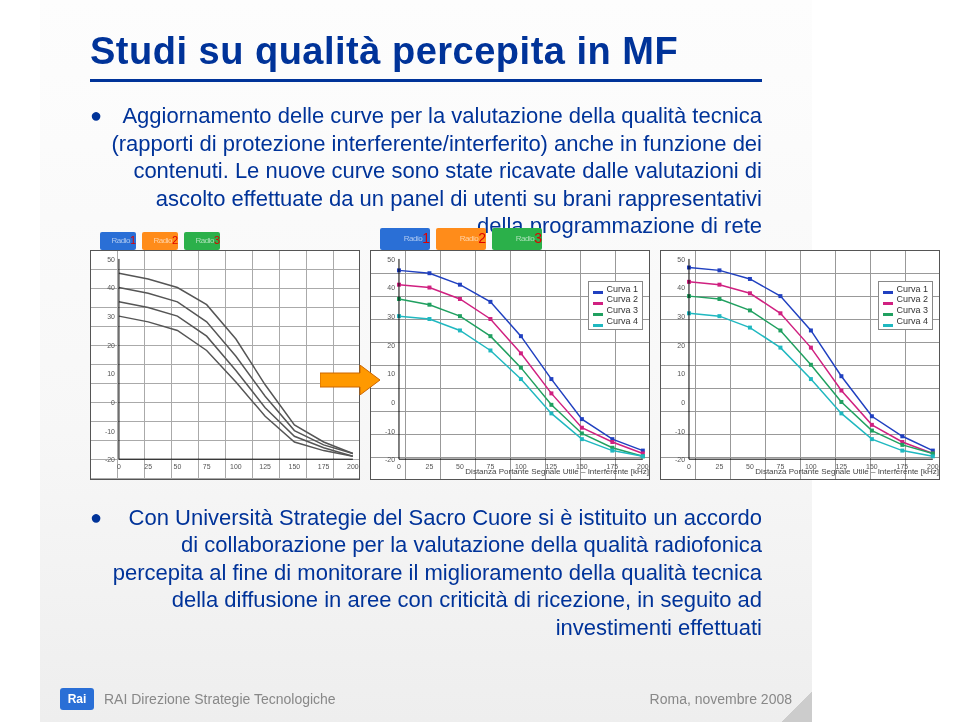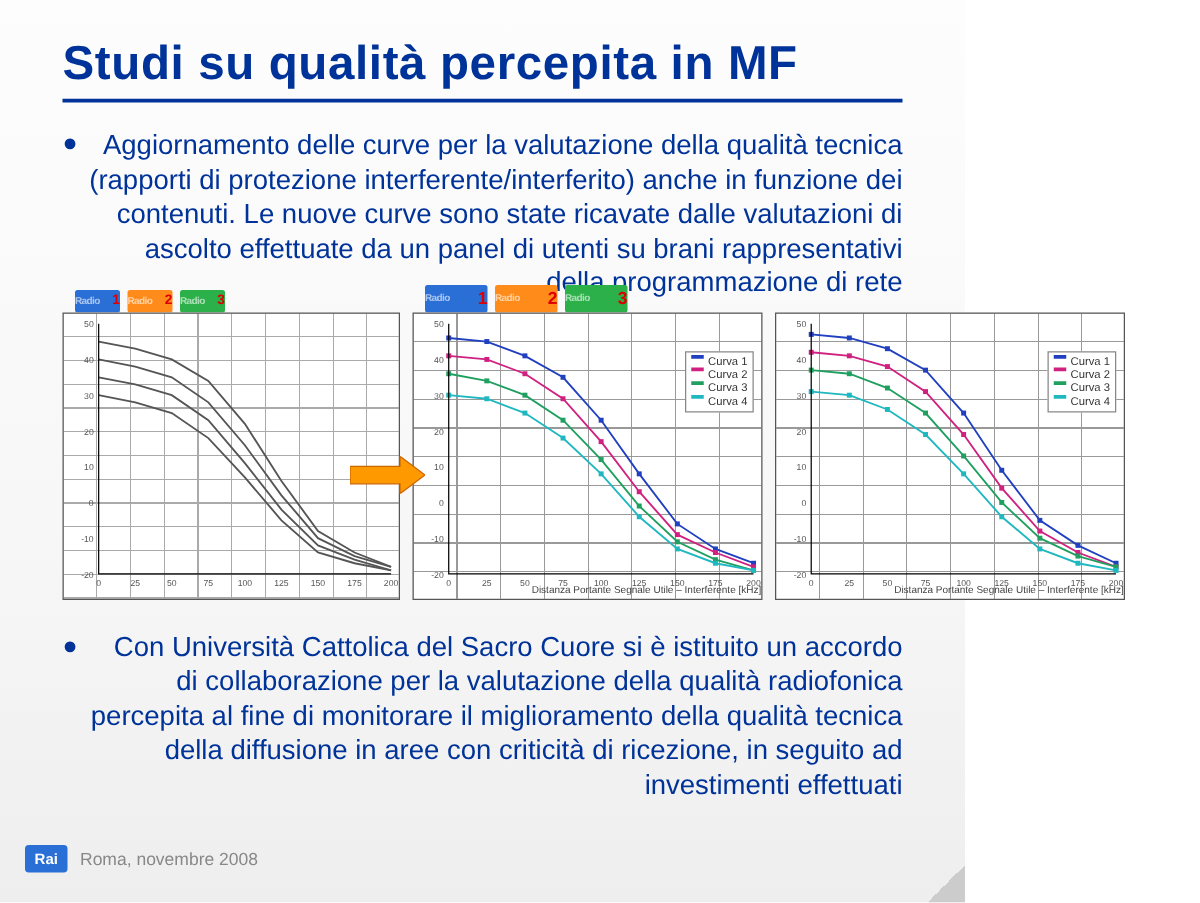--- a/index.html
+++ b/index.html
@@ -2,20 +2,21 @@
 <html><head>
 <meta charset="utf-8">
 <style>
   * { box-sizing: border-box; margin: 0; padding: 0; }
   html, body { width: 960px; height: 722px; font-family: Arial, Helvetica, sans-serif; background:#fff; overflow:hidden; }
   .slide {
     width:772px; height:722px;
     background: linear-gradient(to bottom, #fdfdfd 0%, #f7f7f7 60%, #eeeeee 100%);
     position:relative;
     padding: 30px 50px 0 50px;
+    margin-left: 40px;
   }
   .title {
     color:#003399;
     font-weight:bold;
     font-size:38px;
     border-bottom:3px solid #003399;
     padding-bottom:6px;
     margin-bottom:20px;
     letter-spacing:0.5px;
   }
@@ -52,46 +53,46 @@
       repeating-linear-gradient(to right, transparent 0 34px, #999 34px 35px),
       repeating-linear-gradient(to bottom, transparent 0 22px, #999 22px 23px),
       #fff;
   }
   .chart svg { position:absolute; left:0; top:0; width:100%; height:100%; }
   .chart .legend {
     position:absolute; right:6px; top:30px;
     border:1px solid #888; background:#fff;
     font-size:9px; padding:2px 4px; line-height:1.2;
   }
-  .chart .legend div { display:flex; align-items:flex-start; gap:3px; }
+  .chart .legend div { display:flex; align-items:flex-end; gap:3px; }
   .chart .legend .sw { width:10px; height:3px; display:inline-block; }
   .chart .xlabel { position:absolute; bottom:2px; left:0; right:0; text-align:right; font-size:8px; color:#444;}
   .rai-logos {
     position:absolute; top:-18px; left:10px;
     display:flex; gap:6px;
   }
   .rai-logos.small { top:-18px; left:10px; }
   .rai-logos .logo {
     width:36px; height:18px; border-radius:2px;
-    color:#fff; font-weight:bold; font-size:11px;
-    display:flex; align-items:center; justify-content:space-between;
+    color:#fff; font-weight:normal; font-size:11px;
+    display:flex; align-items:center; justify-content:flex-end;
   }
   .rai-logos .logo.big { width:50px; height:22px; font-size:14px; }
   .l1 { background:#2a6fd6; } .l1 .n{color:#d00;}
   .l2 { background:#ff8c1a; } .l2 .n{color:#d00;}
   .l3 { background:#2bb04a; } .l3 .n{color:#d00;}
   .logo span.label{opacity:.6;font-size:8px;letter-spacing:-0.5px;}
   .arrow {
     position:absolute;
     left:280px; top:365px;
     width:60px; height:30px;
   }
   .arrow svg{width:100%;height:100%;}
   .footer {
-    position:absolute; left:0; right:0; bottom:24px;
+    position:absolute; left:0; right:0; bottom:12px;
     display:flex; align-items:center;
     font-size:14px; color:#888;
     padding:0 20px;
   }
   .footer .rai-badge {
     width:34px;height:22px;background:#2a6fd6;border-radius:3px;
     color:#fff;display:flex;align-items:center;justify-content:center;
     font-weight:bold;font-size:12px;margin-right:10px;
   }
   .footer .left { flex:1; }
@@ -346,22 +347,23 @@
     </div>
 
     <div class="arrow">
       <svg viewBox="0 0 60 30">
           <polygon points="0,8 40,8 40,0 60,15 40,30 40,22 0,22" fill="#ff9900" stroke="#cc6600"></polygon>
         </svg>
     </div>
 
     <div class="bullet overlap" style="margin-top:30px;">
       <div class="dot">●</div>
-      <div class="txt">Con Università Cattolica del Sacro Cuore si è istituito un accordo di collaborazione per la valutazione della qualità radiofonica percepita al fine di monitorare il miglioramento della qualità tecnica della diffusione in aree con criticità di ricezione, in seguito ad investimenti effettuati</div>
+      <div class="txt">Con Università Strategie del Sacro Cuore si è istituito un accordo di collaborazione per la valutazione della qualità radiofonica percepita al fine di monitorare il miglioramento della qualità tecnica della diffusione in aree con criticità di ricezione, in seguito ad investimenti effettuati</div>
     </div>
   </div>
 
   <div class="footer">
     <div class="rai-badge">Rai</div>
+    <div class="left">RAI Direzione Strategie Tecnologiche</div>
     <div class="right">Roma, novembre 2008</div>
   </div>
   <div class="corner"></div>
 </div>
 
 </body></html>

